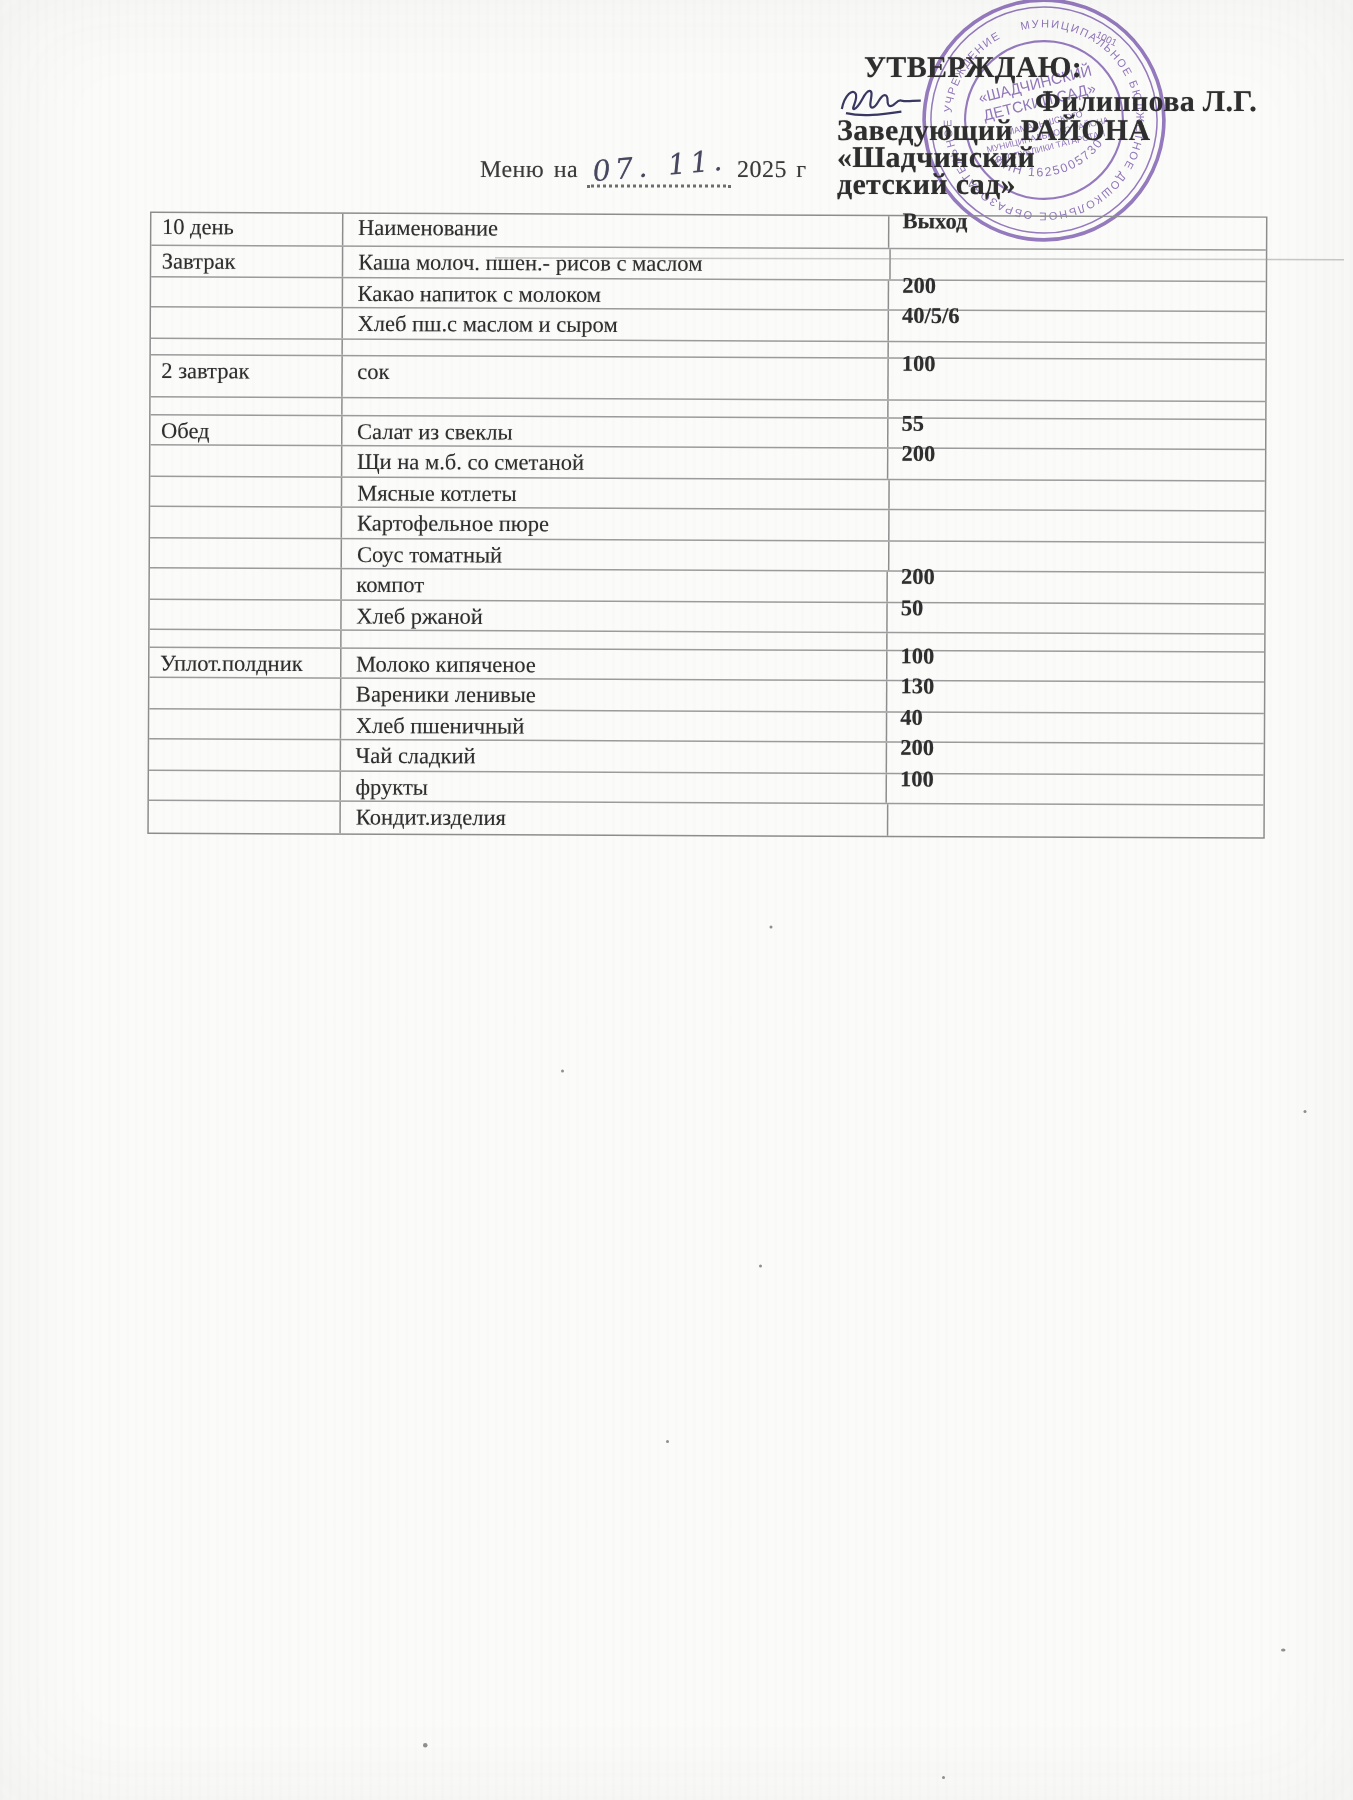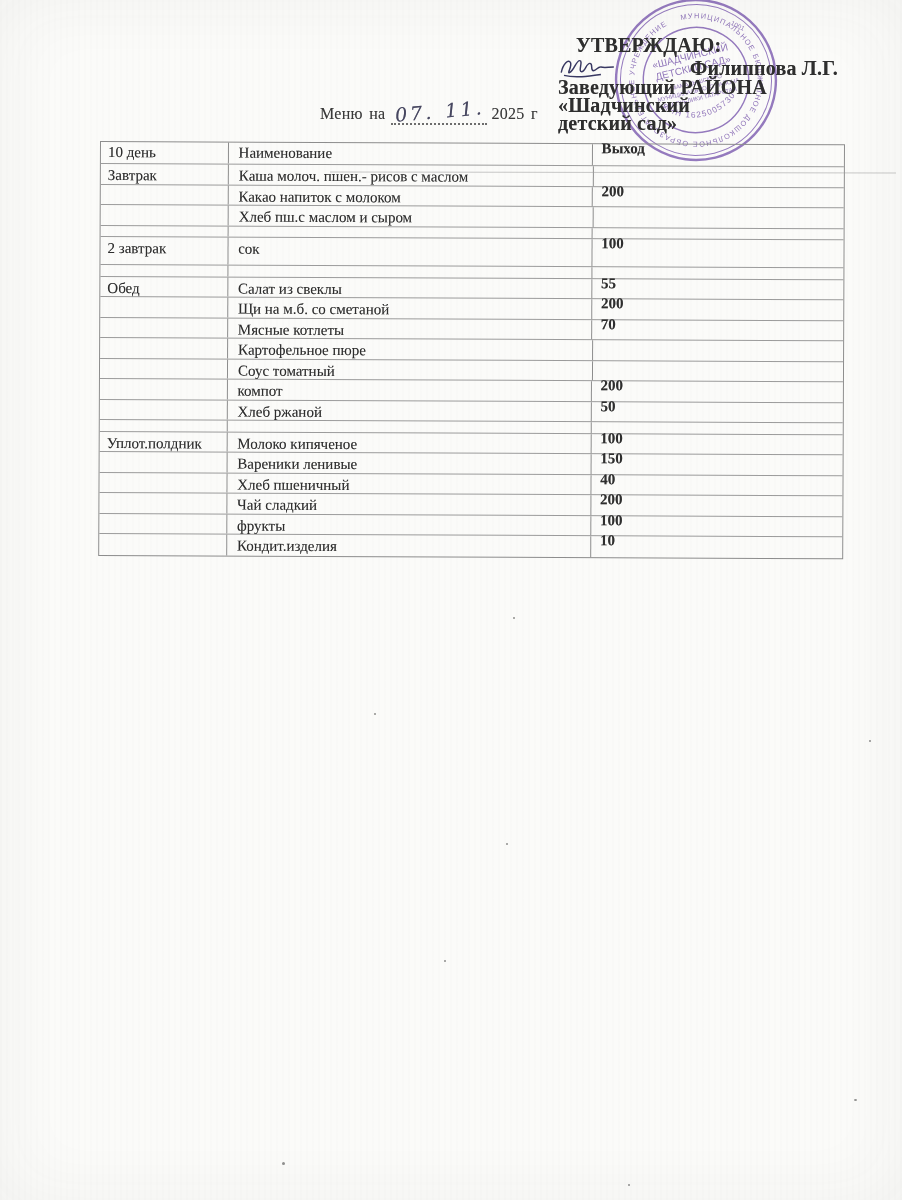--- a/index.html
+++ b/index.html
@@ -135,20 +135,21 @@
           <div class="cell c-name">Каша молоч. пшен.- рисов с маслом</div>
         </div>
         <div class="trow">
           <div class="cell c-meal"></div>
           <div class="cell c-name">Какао напиток с молоком</div>
           <div class="cell c-out"><span class="shift">200</span></div>
         </div>
         <div class="trow">
           <div class="cell c-meal"></div>
           <div class="cell c-name">Хлеб пш.с маслом и сыром</div>
+          <div class="cell c-out"><span class="shift">40/5/6</span></div>
         </div>
         <div class="trow spacer">
           <div class="cell c-meal"></div>
           <div class="cell c-name"></div>
           <div class="cell c-out"></div>
         </div>
         <div class="trow tall">
           <div class="cell c-meal">2 завтрак</div>
           <div class="cell c-name">сок</div>
           <div class="cell c-out"><span class="shift">100</span></div>
@@ -164,21 +165,20 @@
           <div class="cell c-out"><span class="shift">55</span></div>
         </div>
         <div class="trow">
           <div class="cell c-meal"></div>
           <div class="cell c-name">Щи на м.б. со сметаной</div>
           <div class="cell c-out"><span class="shift">200</span></div>
         </div>
         <div class="trow">
           <div class="cell c-meal"></div>
           <div class="cell c-name">Мясные котлеты</div>
-          <div class="cell c-out"><span class="shift">70</span></div>
         </div>
         <div class="trow">
           <div class="cell c-meal"></div>
           <div class="cell c-name">Картофельное пюре</div>
         </div>
         <div class="trow">
           <div class="cell c-meal"></div>
           <div class="cell c-name">Соус томатный</div>
         </div>
         <div class="trow">
@@ -197,41 +197,40 @@
           <div class="cell c-out"></div>
         </div>
         <div class="trow">
           <div class="cell c-meal">Уплот.полдник</div>
           <div class="cell c-name">Молоко кипяченое</div>
           <div class="cell c-out"><span class="shift">100</span></div>
         </div>
         <div class="trow">
           <div class="cell c-meal"></div>
           <div class="cell c-name">Вареники ленивые</div>
-          <div class="cell c-out"><span class="shift">150</span></div>
+          <div class="cell c-out"><span class="shift">130</span></div>
         </div>
         <div class="trow">
           <div class="cell c-meal"></div>
           <div class="cell c-name">Хлеб пшеничный</div>
           <div class="cell c-out"><span class="shift">40</span></div>
         </div>
         <div class="trow">
           <div class="cell c-meal"></div>
           <div class="cell c-name">Чай сладкий</div>
           <div class="cell c-out"><span class="shift">200</span></div>
         </div>
         <div class="trow">
           <div class="cell c-meal"></div>
           <div class="cell c-name">фрукты</div>
           <div class="cell c-out"><span class="shift">100</span></div>
         </div>
         <div class="trow">
           <div class="cell c-meal"></div>
           <div class="cell c-name">Кондит.изделия</div>
-          <div class="cell c-out"><span class="shift">10</span></div>
         </div>
       </div>
   </div>
 
   <div class="artifact-line"></div>
   <div class="speck" style="left:513px;top:617px;width:2px;height:2px;"></div>
   <div class="speck" style="left:374px;top:713px;width:2px;height:2px;"></div>
   <div class="speck" style="left:506px;top:843px;width:2px;height:2px;"></div>
   <div class="speck" style="left:282px;top:1162px;width:3px;height:3px;"></div>
   <div class="speck" style="left:854px;top:1099px;width:3px;height:2px;"></div>

